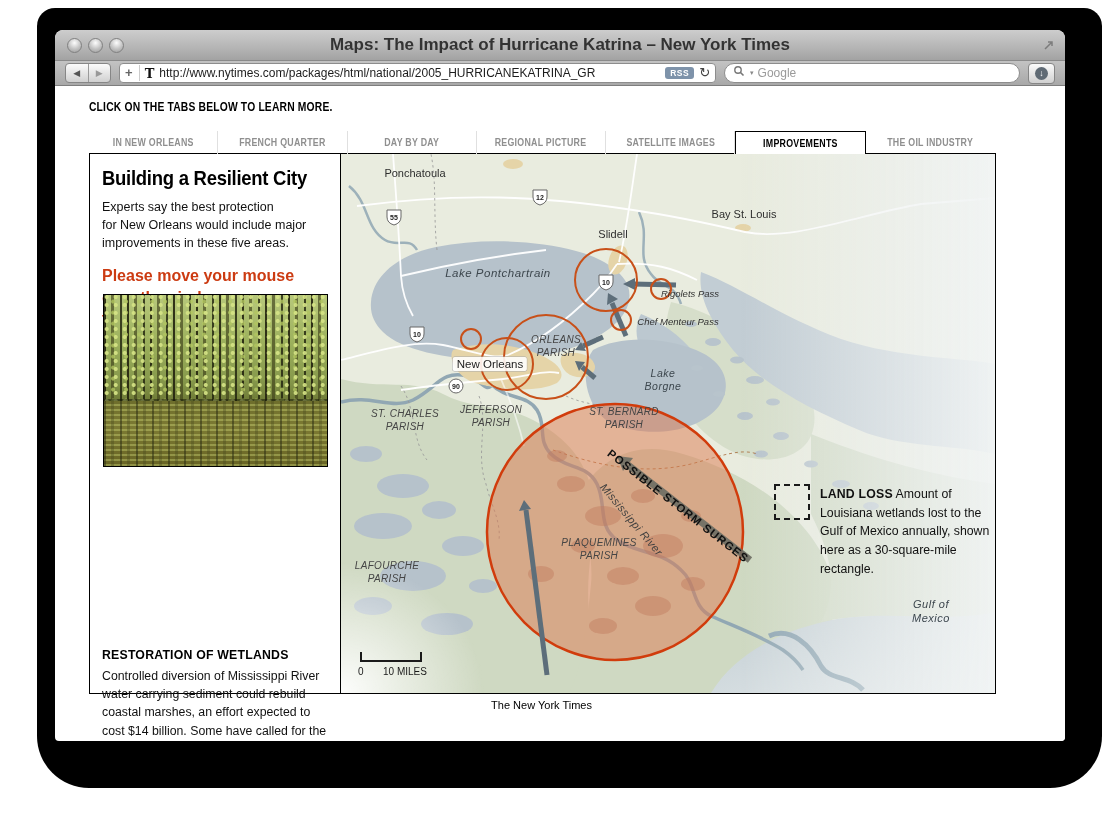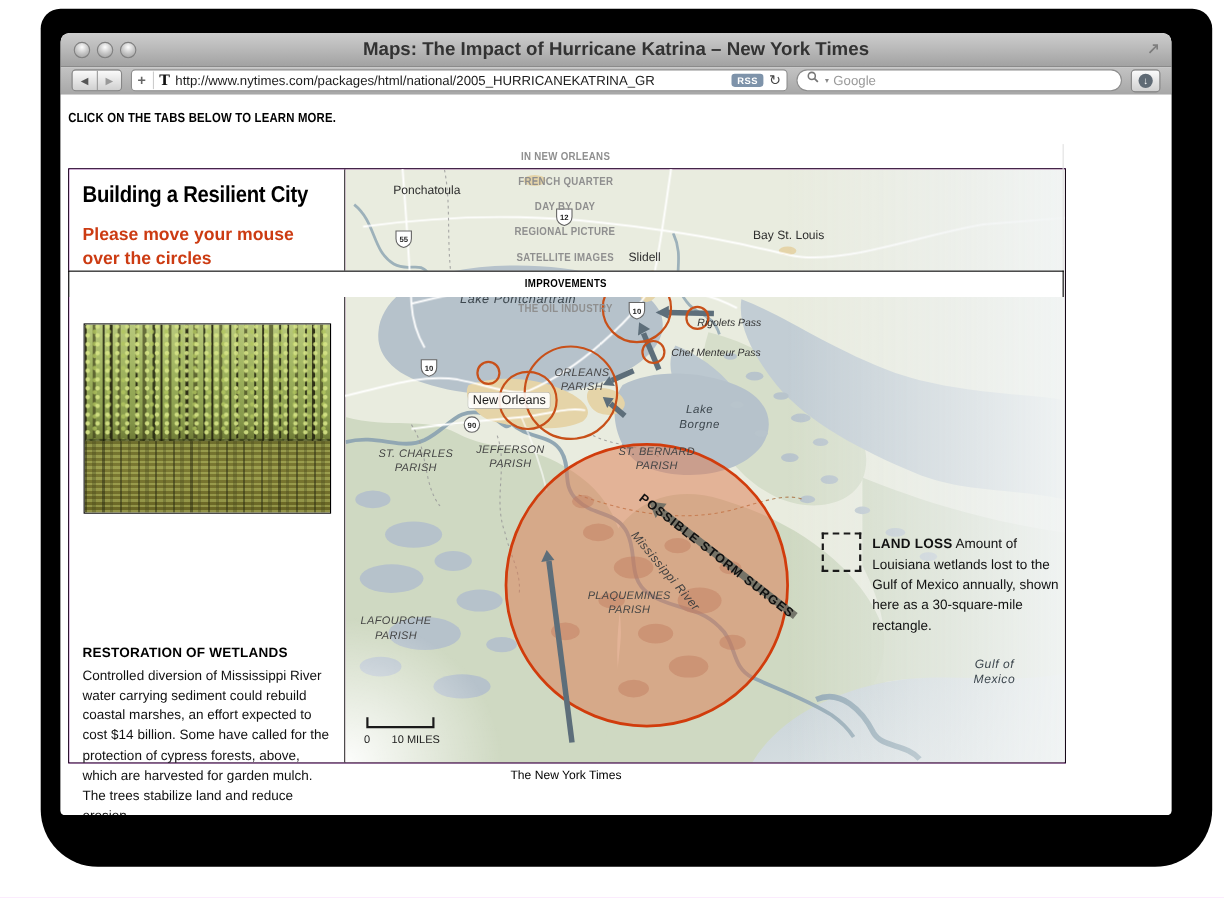--- a/index.html
+++ b/index.html
@@ -34,24 +34,24 @@
             padding:1px 5px;letter-spacing:.5px;margin-left:12px;}
   .reload{color:#444;font-size:13px;line-height:14px;}
   .searchfield{flex:0 0 278px;height:18px;background:#fff;border:1px solid #8d8d8d;border-radius:10px;
                display:flex;align-items:center;padding:0 8px;gap:4px;}
   .searchtext{color:#9a9a9a;font-size:12px;}
   .dlbtn{width:26px;height:19px;border:1px solid #868686;border-radius:4px;
          background:linear-gradient(#fbfbfb,#d0d0d0);display:flex;align-items:center;justify-content:center;}
   .dlcircle{width:13px;height:13px;border-radius:50%;background:#5f6a74;color:#fff;font-size:9px;
             line-height:13px;text-align:center;}
   
-  .content{position:relative;background:#fff;height:656px;padding:0 12px 0 7px;}
+  .content{position:relative;background:#fff;height:656px;padding:0 12px 0 7px;margin-left:27px;}
   .instruction{padding-top:14px;font-size:12px;font-weight:bold;color:#000;
                transform:scaleX(.86);transform-origin:left;letter-spacing:.2px;white-space:nowrap;}
-  .tabs{position:relative;z-index:2;margin-top:17px;margin-bottom:-1px;width:905px;display:flex;height:23px;flex-direction:column;}
+  .tabs{position:relative;z-index:2;margin-top:17px;margin-bottom:-1px;width:905px;display:flex;height:23px;}
   .tab{flex:1;text-align:center;font-size:10.5px;font-weight:bold;color:#8f8f8f;line-height:23px;
        border-right:1px solid #e0e0e0;}
   .tab:last-child{border-right:none;}
   .tab .cond{display:inline-block;transform:scaleX(.84);white-space:nowrap;letter-spacing:.3px;}
   .tab.active{background:#fff;border:1px solid #000;border-bottom:none;color:#000;}
   .frame{position:relative;width:905px;height:539px;border:1px solid #000;display:flex;background:#d946ef;}
   .footer-credit{width:905px;text-align:center;font-size:11px;color:#000;padding-top:5px;}
   
   .panel{position:relative;width:250px;border-right:1px solid #000;background:#fff;flex:0 0 250px;}
   .panel h1{margin:12px 0 0 12px;font-size:21px;letter-spacing:-.3px;
@@ -160,20 +160,23 @@
         <div class="tab"><span class="cond">REGIONAL PICTURE</span></div>
         <div class="tab"><span class="cond">SATELLITE IMAGES</span></div>
         <div class="tab active"><span class="cond">IMPROVEMENTS</span></div>
         <div class="tab"><span class="cond">THE OIL INDUSTRY</span></div>
       </div>
 
       <div class="frame">
 
         <div class="panel">
           <h1>Building a Resilient City</h1>
+          <div class="intro">Experts say the best protection
+for New Orleans would include major
+improvements in these five areas.</div>
           <div class="hint">Please move your mouse over the circles
 to learn more.</div>
           <div class="photo">
             <div class="trees"></div>
             <div class="waterline"></div>
             <div class="water"></div>
           </div>
           <div style="margin-top:318px;"></div>
           <div class="sect">RESTORATION OF WETLANDS</div>
           <div class="body">Controlled diversion of Mississippi River water carrying sediment could rebuild coastal marshes, an effort expected to cost $14 billion. Some have called for the protection of cypress forests, above, which are harvested for garden mulch. The trees stabilize land and reduce erosion.</div>

